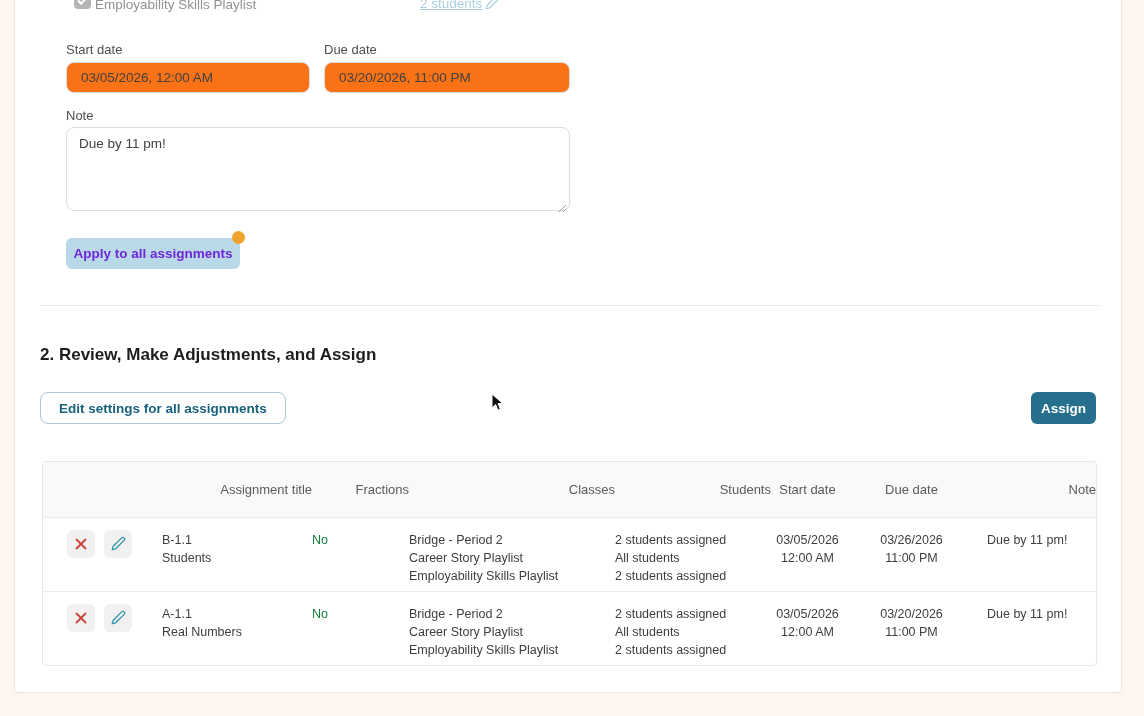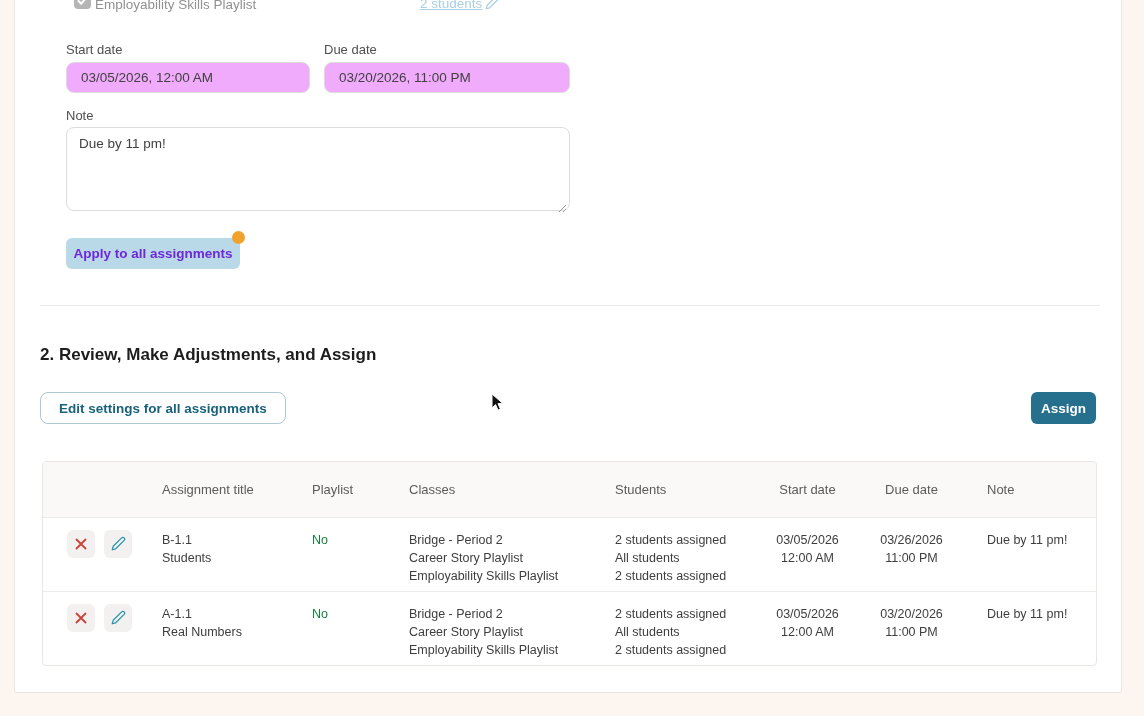--- a/index.html
+++ b/index.html
@@ -28,21 +28,21 @@
   }
   .students-edit { position:absolute; left:485px; top:-5px; color:#a9cfe2; }
   
   .field-label { position:absolute; font-size:13px; color:#4f4f4f; }
   .lbl-start { left:66px; top:42px; }
   .lbl-due   { left:324px; top:42px; }
   .lbl-note  { left:66px; top:108px; }
   .date-input {
     position:absolute; height:31px; border:1px solid #dcdcdc; border-radius:8px;
     font-family:"Liberation Sans", sans-serif; font-size:13.5px; color:#414141;
-    padding:0 0 0 14px; background:#f0abfc; outline:none;
+    padding:0 0 0 14px; background:#f97316; outline:none;
   }
   .inp-start { left:66px; top:62px; width:244px; }
   .inp-due   { left:324px; top:62px; width:246px; }
   .note-area {
     position:absolute; left:66px; top:127px; width:504px; height:84px;
     border:1px solid #dcdcdc; border-radius:8px; resize:none;
     font-family:"Liberation Sans", sans-serif; font-size:13.5px; color:#414141;
     padding:8px 12px; outline:none;
   }
   .resize-grip { position:absolute; left:558px; top:199px; pointer-events:none; }
@@ -69,21 +69,21 @@
     color:#ffffff; font-family:"Liberation Sans", sans-serif; font-size:13.5px; font-weight:bold; cursor:pointer;
   }
   
   .table-wrap {
     position:absolute; left:42px; top:461px; width:1055px;
     border:1px solid #eae7e3; border-radius:4px; overflow:hidden; background:#fff;
   }
   table { border-collapse:collapse; table-layout:fixed; width:1053px; font-size:12.5px; }
   thead td {
     height:55px; background:#faf9f7; color:#5b5b5b; font-size:13px;
-    vertical-align:middle; border-bottom:1px solid #ececea;
+    vertical-align:middle; border-bottom:1px solid #ececea;text-align:right;
   }
   tbody td { vertical-align:top; padding-top:13px; line-height:18px; color:#3e3e3e; }
   tbody tr { height:74px; }
   tbody tr + tr td { border-top:1px solid #ececea; }
   .col-actions  { width:119px; }
   .col-title    { width:150px; }
   .col-assigned { width:97px; }
   .col-classes  { width:206px; }
   .col-students { width:156px; }
   .col-start    { width:103px; }
@@ -151,21 +151,21 @@
         <col class="col-classes">
       <col class="col-students">
         <col class="col-start">
         <col class="col-due">
         <col class="col-note">
     </colgroup>
     <thead>
       <tr>
         <td class="c-actions"></td>
         <td>Assignment title</td>
-        <td>Playlist</td>
+        <td>Fractions</td>
         <td>Classes</td>
         <td>Students</td>
         <td class="c-start">Start date</td>
         <td class="c-due">Due date</td>
         <td class="c-note">Note</td>
       </tr>
     </thead>
     <tbody>
       <tr>
         <td class="c-actions">

